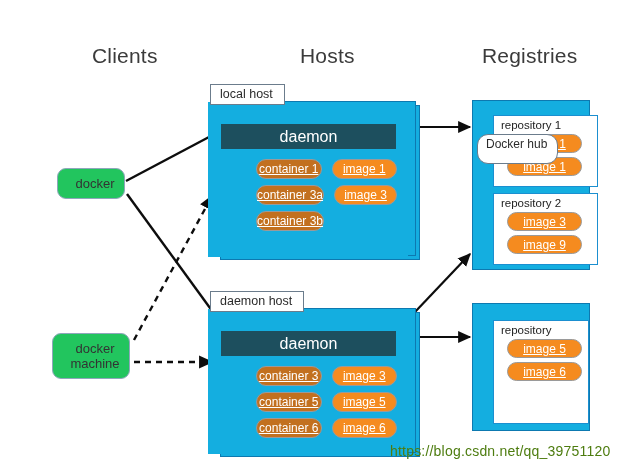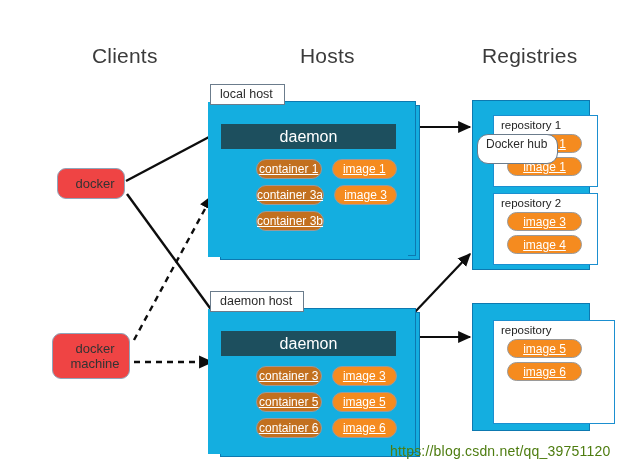--- a/index.html
+++ b/index.html
@@ -24,21 +24,21 @@
     letter-spacing: 0.2px;
     white-space: nowrap;
   }
   #head-clients   { left: 48px;  top: 44px; margin-left: 44px; }
   #head-hosts     { left: 300px; top: 44px; }
   #head-registries{ left: 482px; top: 44px; }
 
   
   .client-box {
     position: absolute;
-    background: #ef4444;
+    background: #22c55e;
     border: 1.6px solid #8fa6bb;
     border-radius: 9px;
     color: #333333;
     font-size: 13px;
     display: flex;
     align-items: center;
     justify-content: center;
     text-align: center;
     line-height: 1.18;
     box-sizing: border-box;
@@ -161,21 +161,21 @@
     position: absolute;
     left: 6px;
     background: #ffffff;
     border: 1.5px solid #1b8fd0;
     box-sizing: border-box;
     padding: 3px 0 0 7px;
     margin-left: 14px;
   }
   #repo-1 { top: 14px;  width: 105px; height: 72px; }
   #repo-2 { top: 92px;  width: 105px; height: 72px; }
-  #repo-p { top: 16px;  width: 122px; height: 104px; }
+  #repo-p { top: 16px;  width: 96px; height: 104px; }
 
   .repo-title {
     font-size: 11.5px;
     color: #222222;
     margin-bottom: 3px;
     white-space: nowrap;
   }
   .repo-pills { padding-left: 6px; }
   .repo-pills .pill {
     width: 75px;
@@ -294,21 +294,21 @@
       <div class="repo-pills">
         <div class="pill image">image 1</div>
         <div class="pill image">image 1</div>
       </div>
     </div>
 
     <div class="repo" id="repo-2">
       <div class="repo-title">repository 2</div>
       <div class="repo-pills">
         <div class="pill image">image 3</div>
-        <div class="pill image">image 4</div>
+        <div class="pill image">image 9</div>
       </div>
     </div>
   </div>
 
   <div class="registry" id="reg-private">
 
     <div class="repo" id="repo-p">
       <div class="repo-title">repository</div>
       <div class="repo-pills">
         <div class="pill image">image 5</div>

